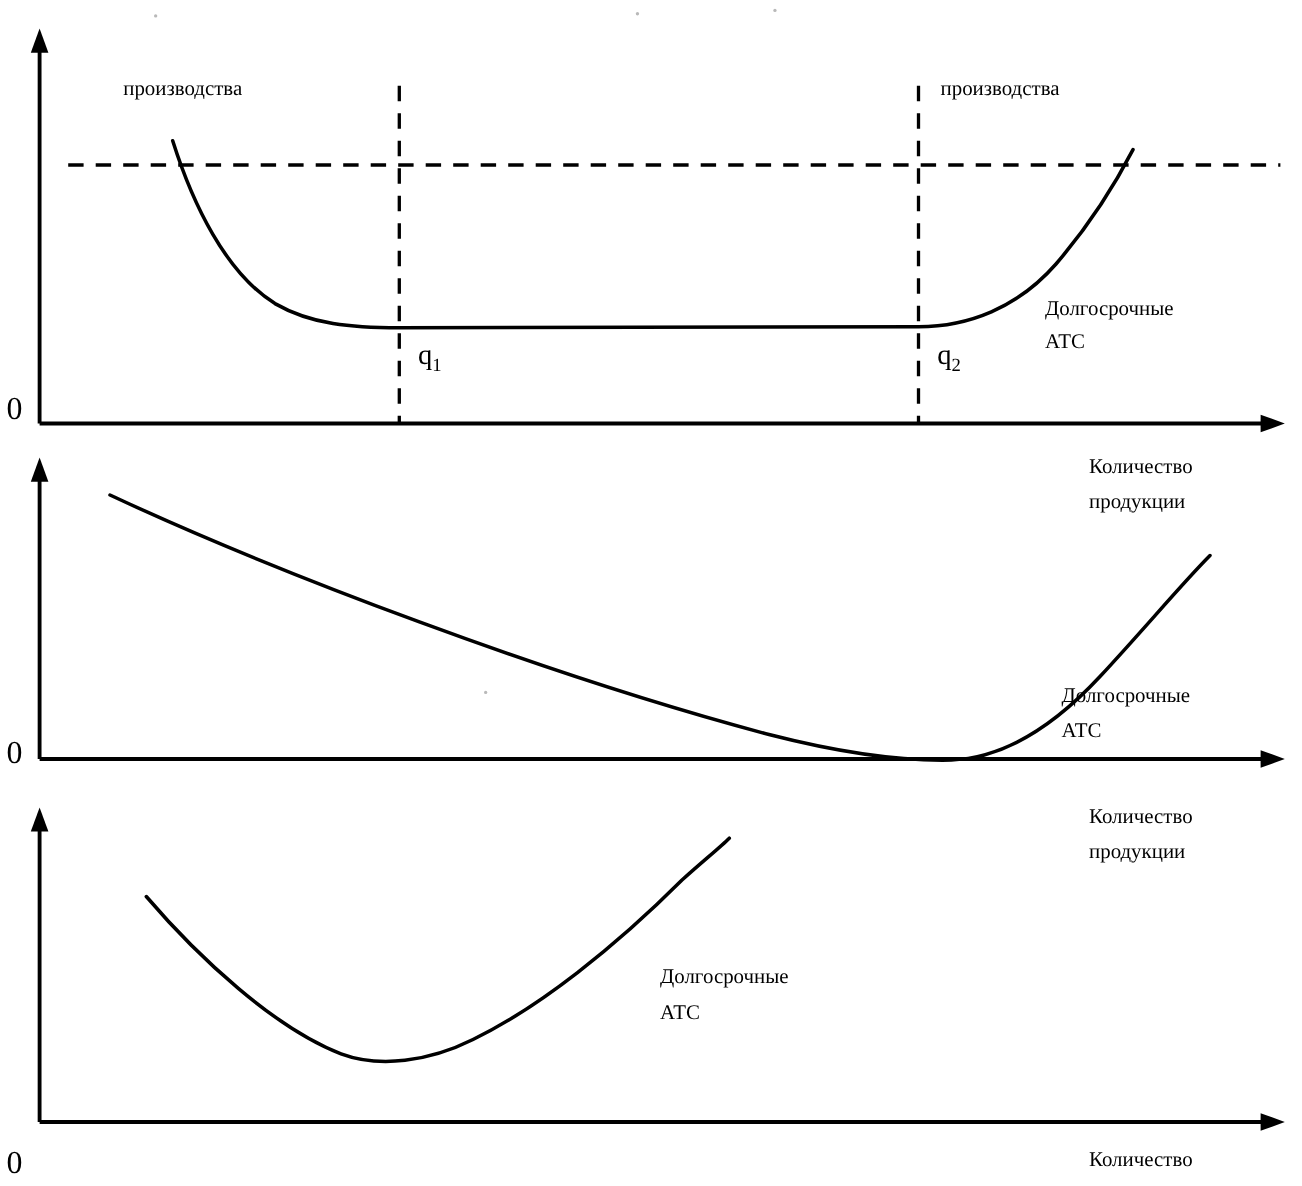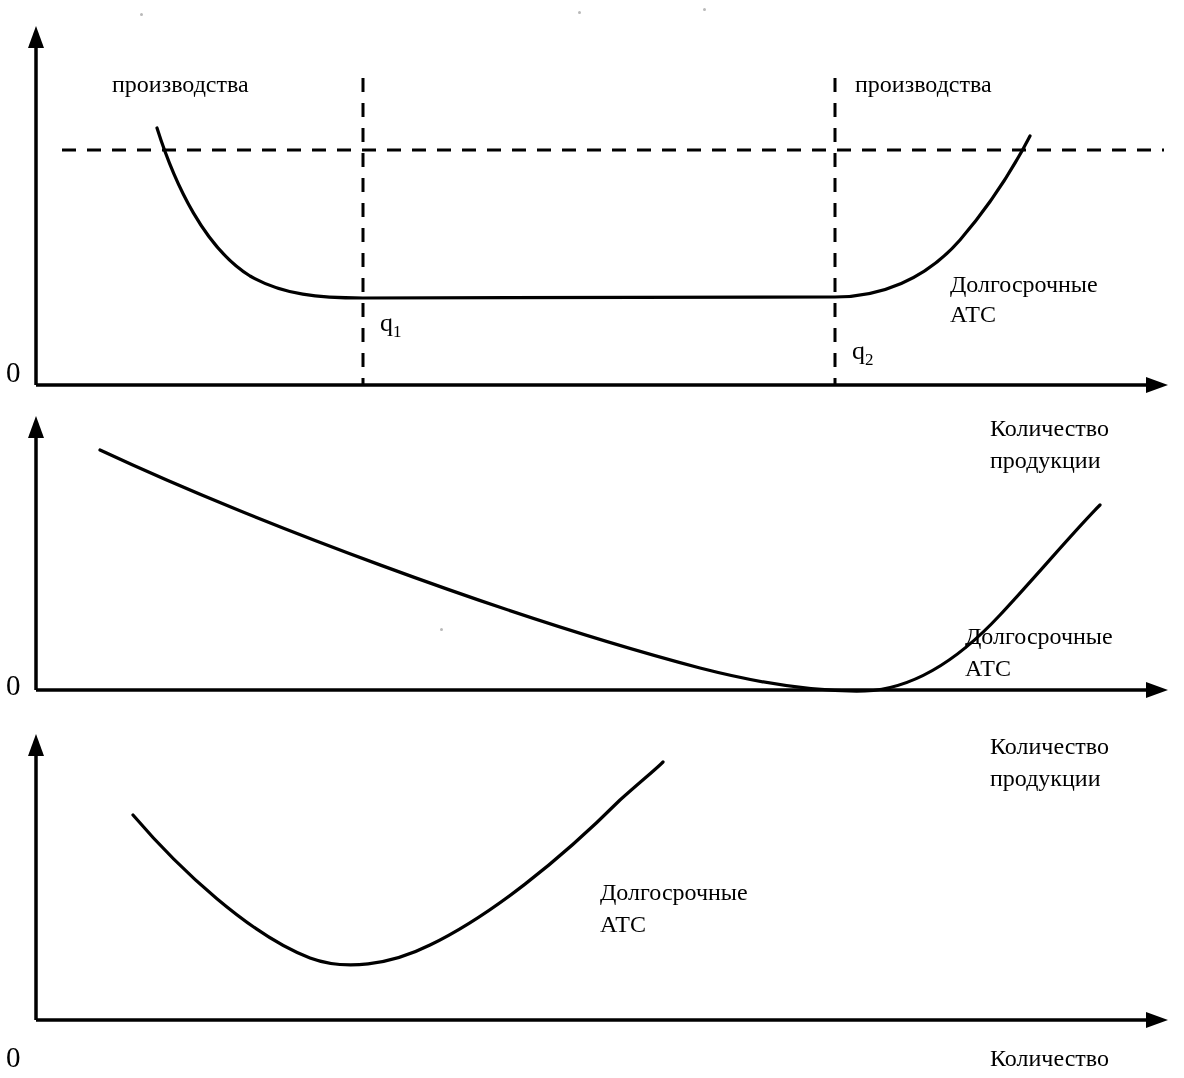--- a/index.html
+++ b/index.html
@@ -47,21 +47,21 @@
   }
   .dashed {
     stroke: #000000;
     stroke-width: 3;
     fill: none;
     stroke-dasharray: 14 11;
   }
   .lbl {
     position: absolute;
     font-family: "Liberation Serif", serif;
-    font-size: 24px;
+    font-size: 19px;
     line-height: 1.18;
     white-space: pre;
     color: #000000;
   }
   .lbl-zero {
     font-size: 29px;
   }
   .lbl-q {
     font-size: 26px;
   }
@@ -107,21 +107,21 @@
            C 880 297, 925 280, 960 240
            C 990 205, 1015 165, 1030 136"></path>
     </svg>
 
     <div class="lbl lbl-zero" style="left:6px; top:355px;">0</div>
     <div class="lbl" style="left:112px; top:70px;">производства</div>
     <div class="lbl" style="left:855px; top:70px;">производства</div>
     <div class="lbl" style="left:950px; top:270px;">Долгосрочные</div>
     <div class="lbl" style="left:950px; top:300px;">АТС</div>
     <div class="lbl lbl-q" style="left:380px; top:308px;font-family:Liberation Serif, serif;"><span>q</span><sub>1</sub></div>
-    <div class="lbl lbl-q" style="left:852px; top:308px;margin-top:28px;"><span>q</span><sub>2</sub></div>
+    <div class="lbl lbl-q" style="left:852px; top:308px;"><span>q</span><sub>2</sub></div>
 
     <div class="speck" style="left:140px; top:13px;"></div>
     <div class="speck" style="left:578px; top:11px;"></div>
     <div class="speck" style="left:703px; top:8px;"></div>
   </div>
 
   <div class="panel" id="panel-2">
     <svg width="1184" height="320" viewBox="0 0 1184 320">
       <g>
         <path class="axis-line" d="M 36 290 L 36 30"></path>

